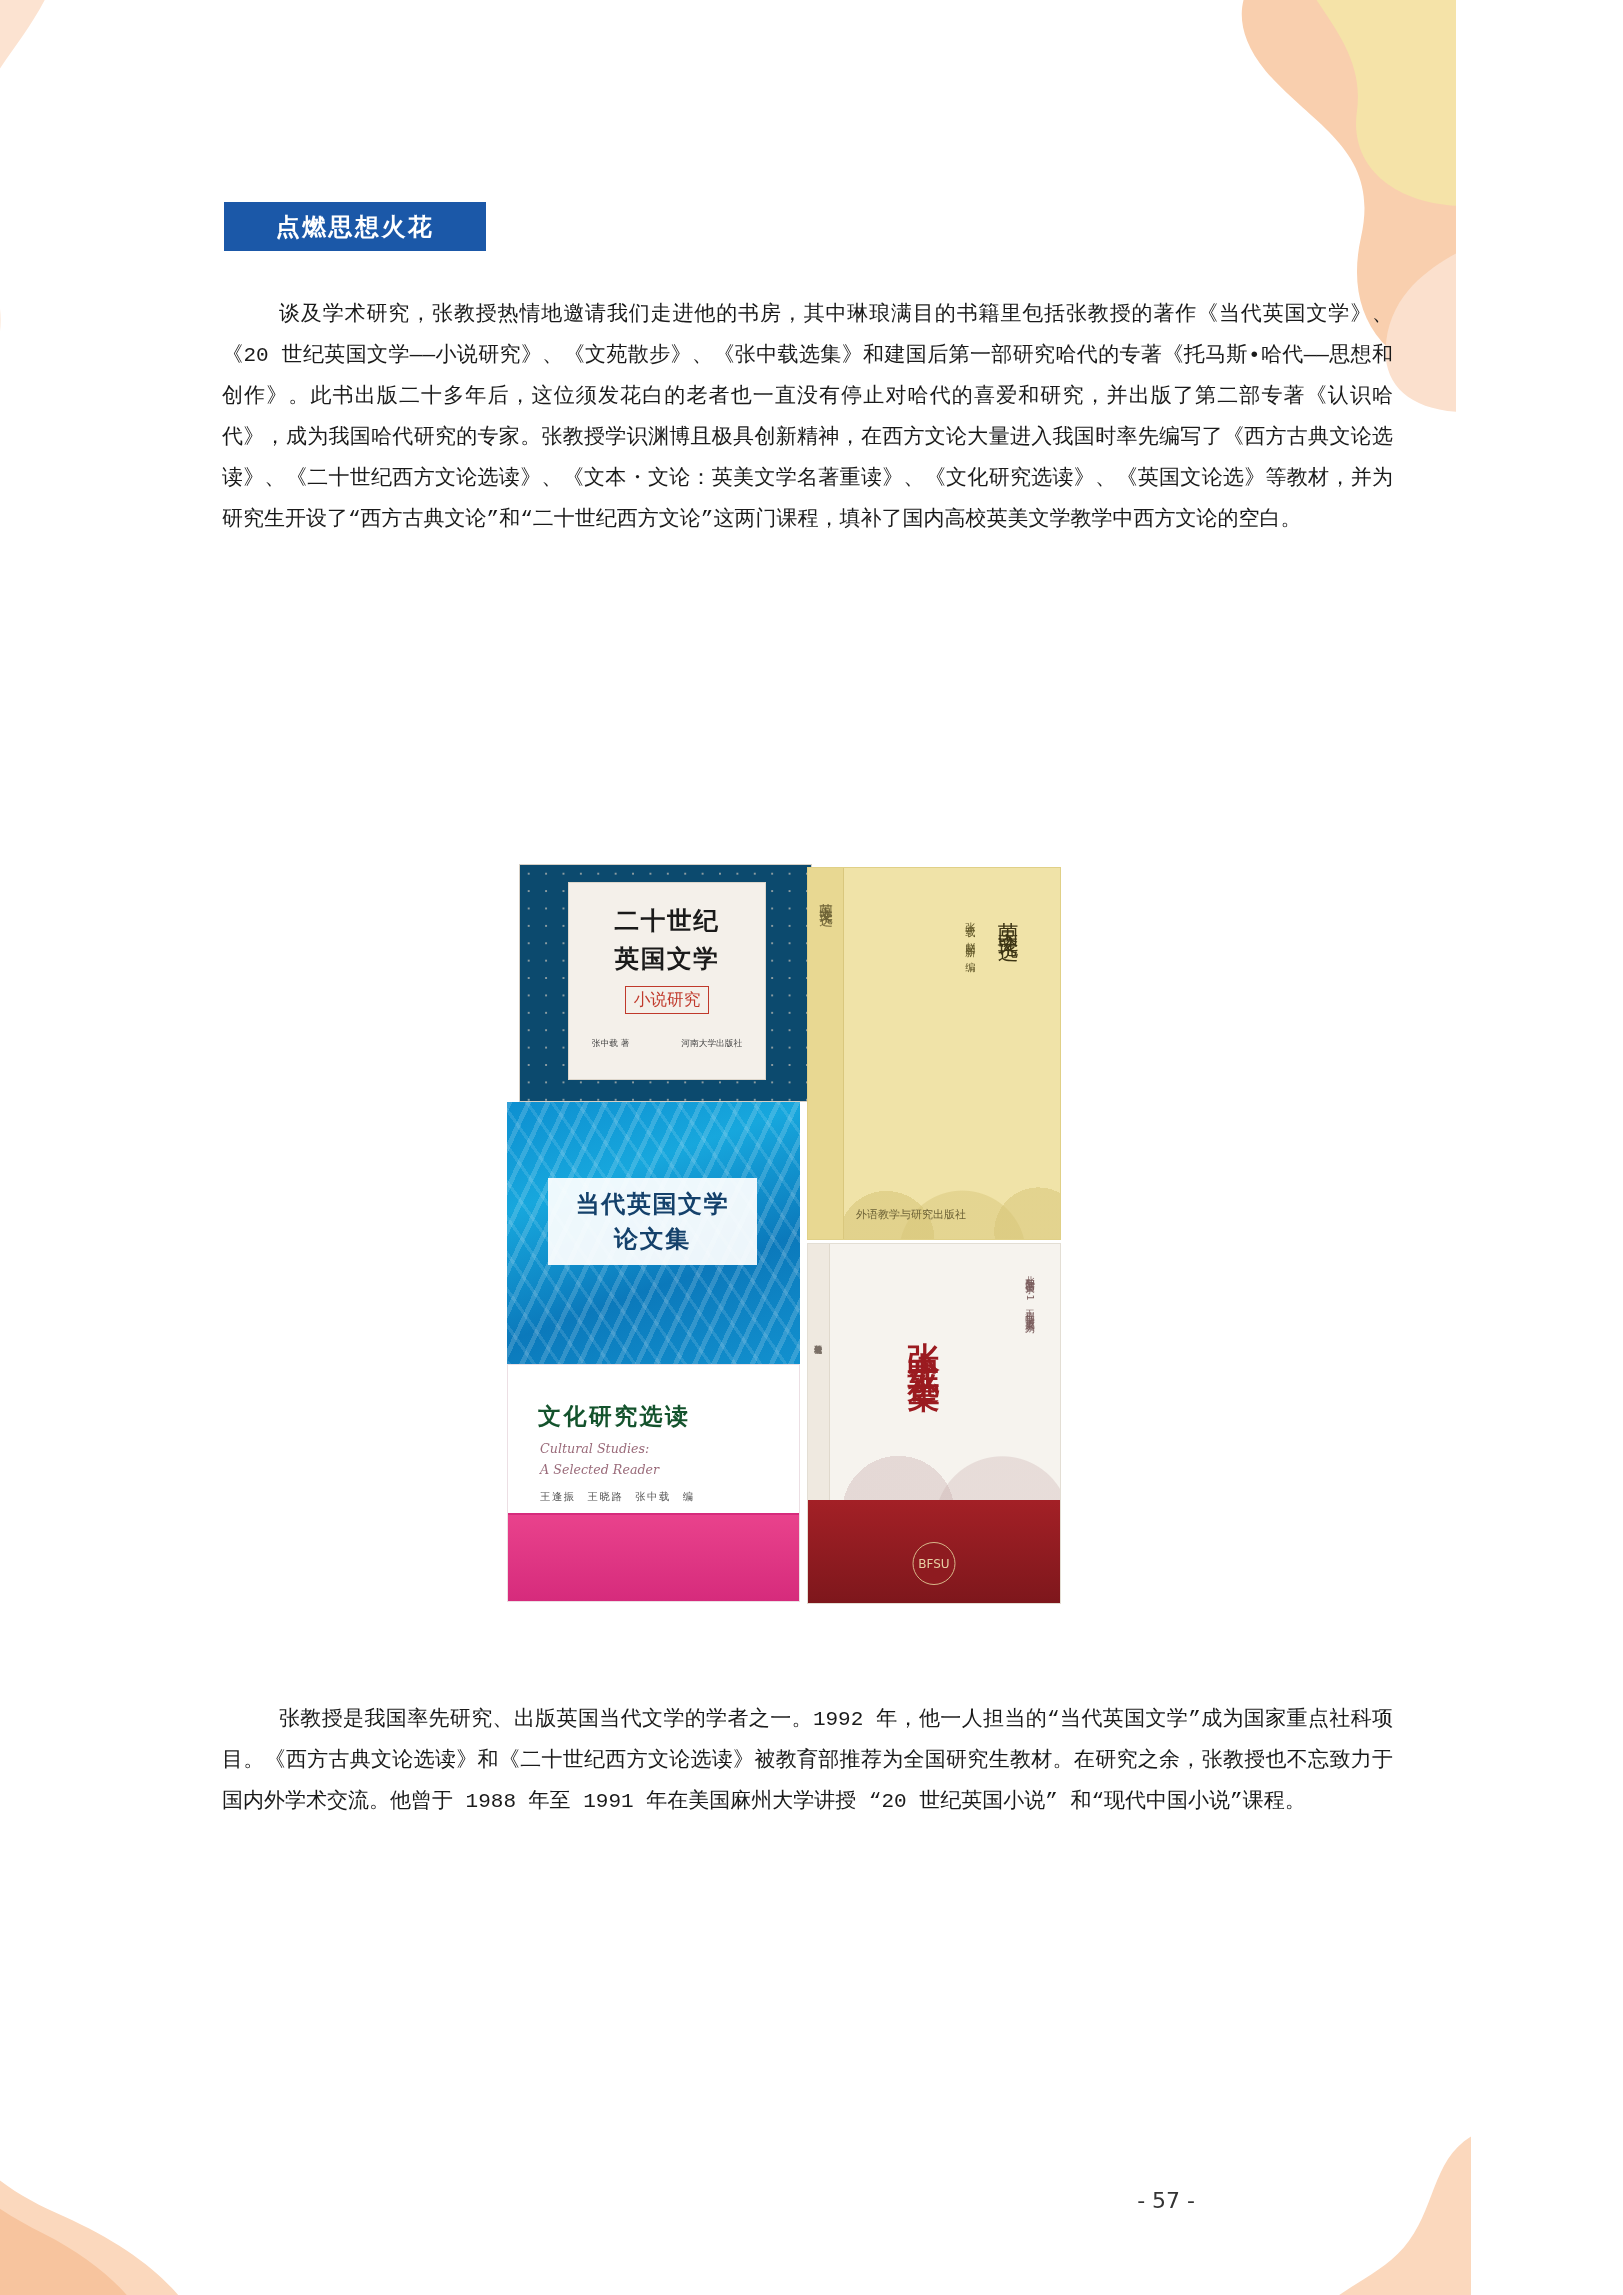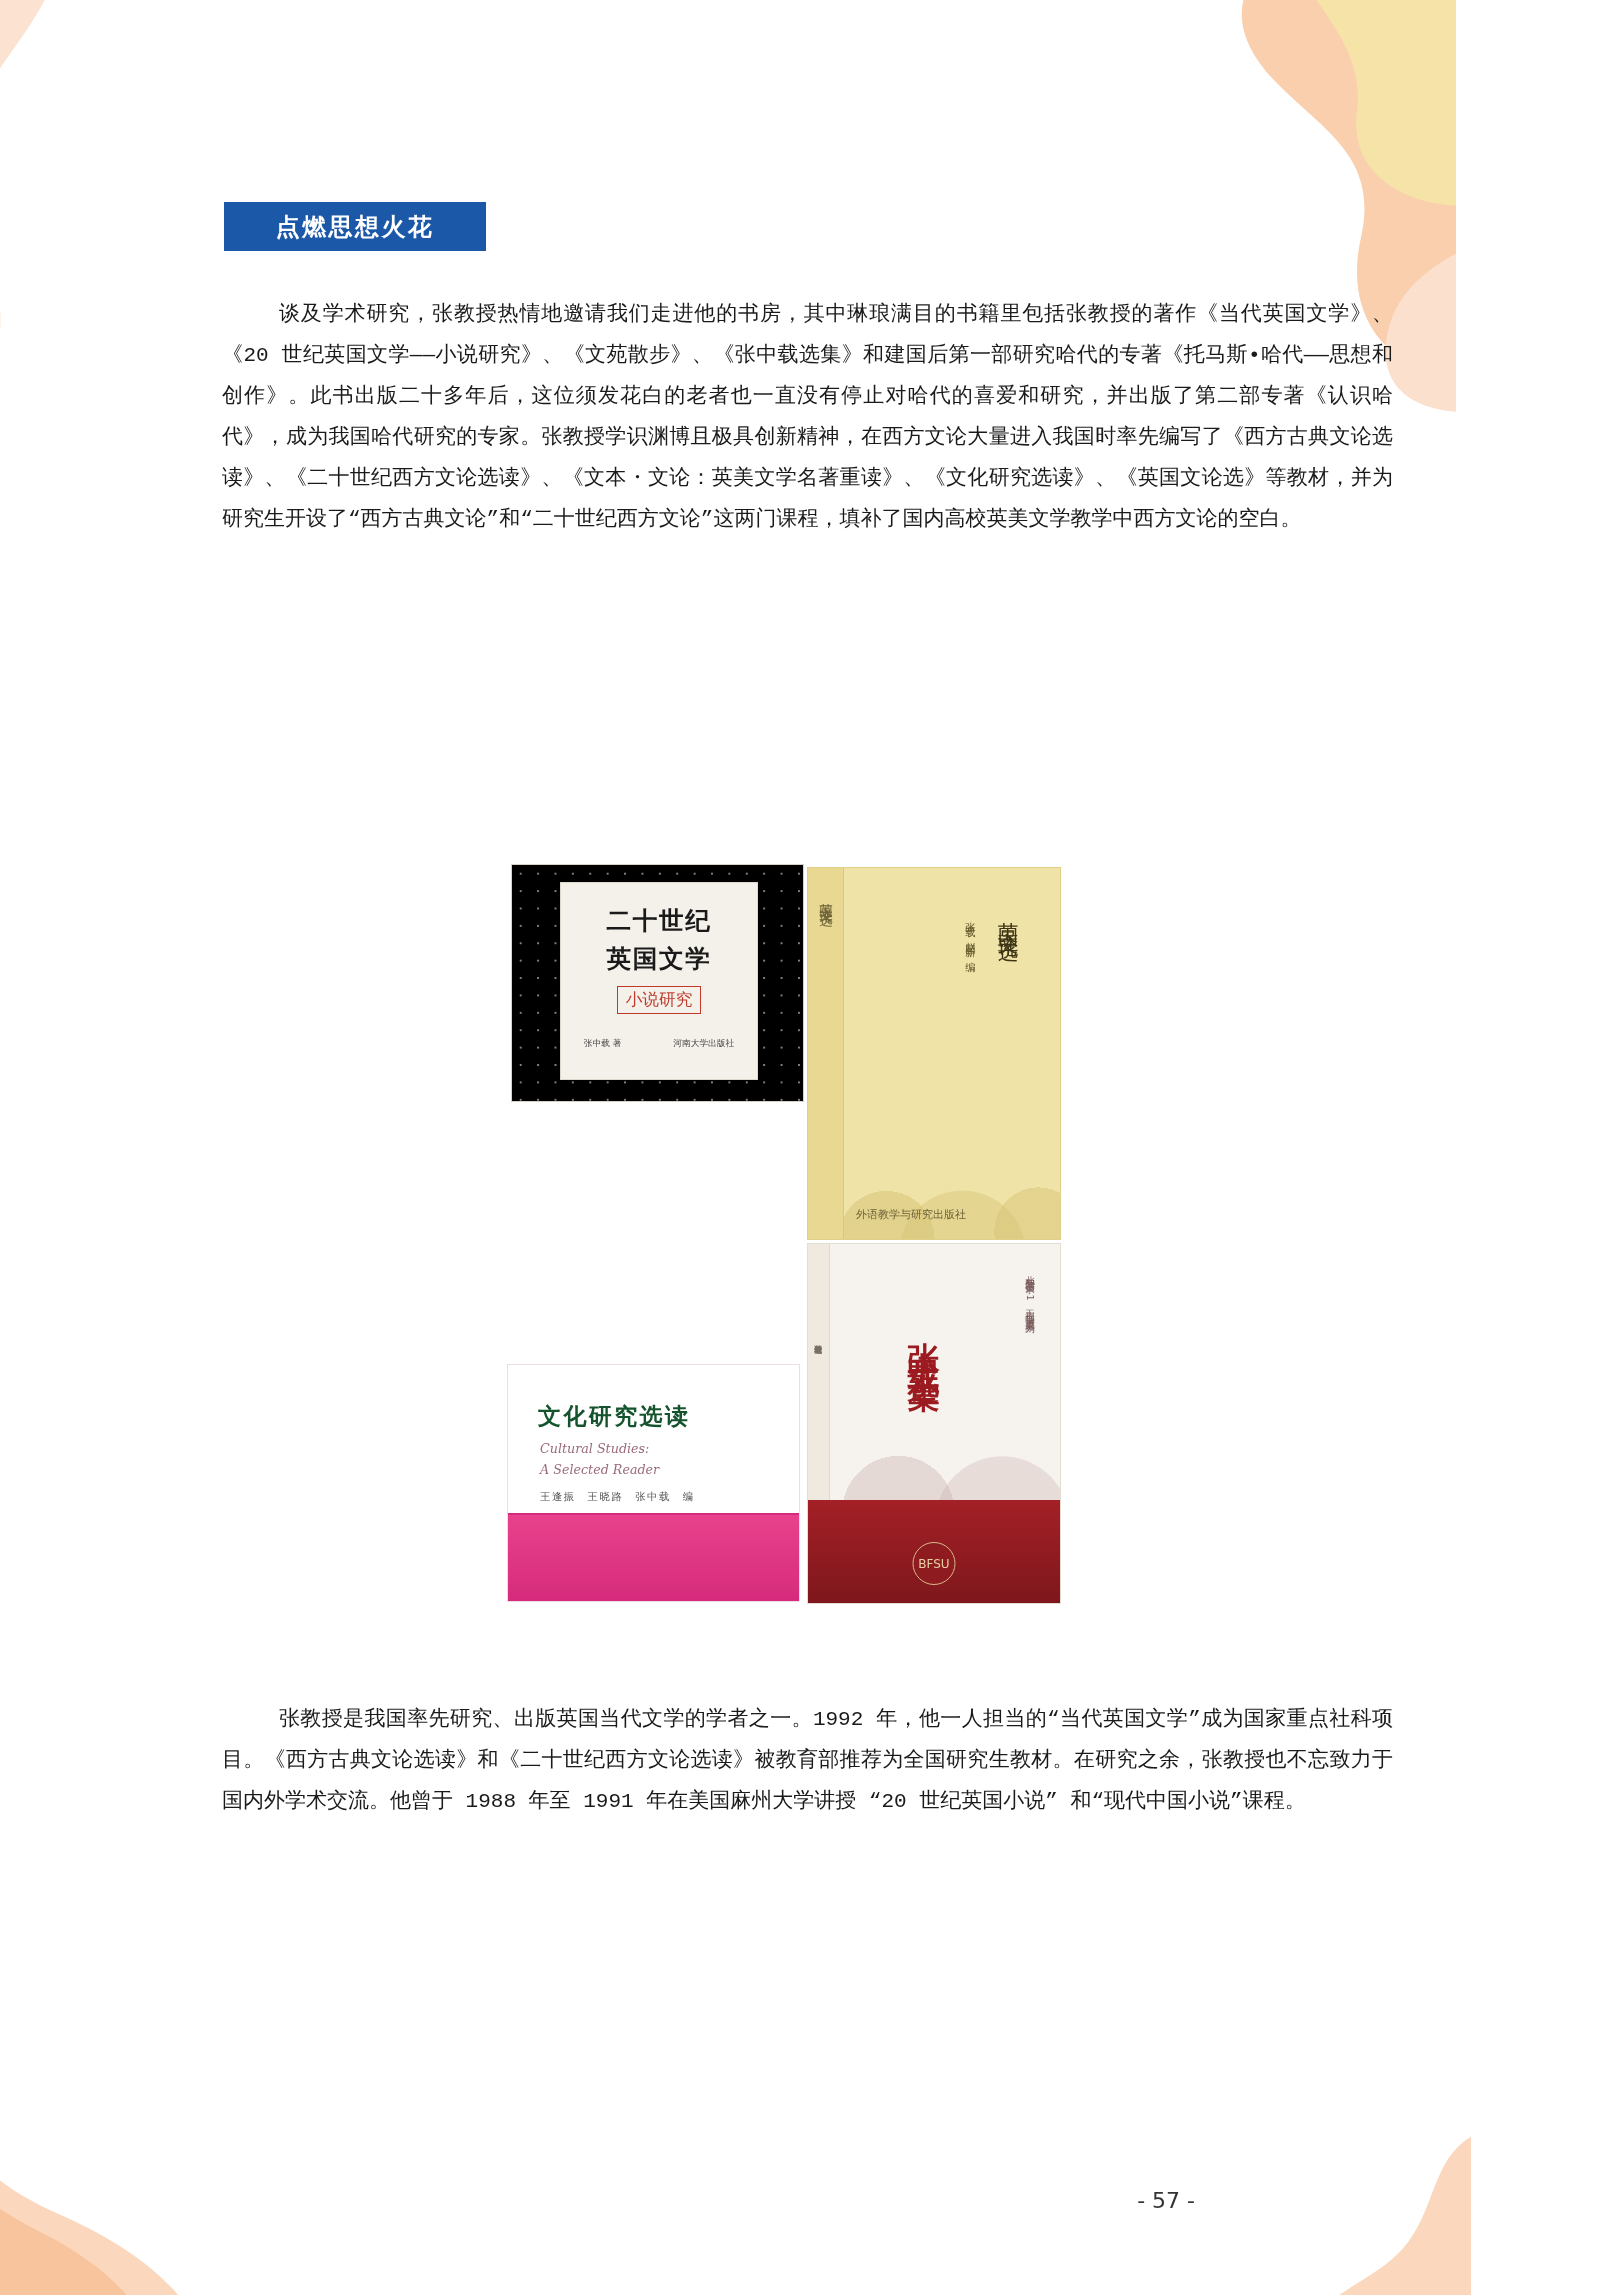--- a/index.html
+++ b/index.html
@@ -107,25 +107,25 @@
     height: 741px;
   }
   .cover {
     position: absolute;
     box-sizing: border-box;
     overflow: hidden;
   }
 
   
   .c1 {
-    left: 4px;
+    left: 12px;
     top: 0px;
     width: 293px;
     height: 238px;
-    background: #000000;
+    background: #0c4a6e;
     border: 0.8px solid #d7d0c6;
   }
   .c1-inner {
     position: absolute;
     left: 48px;
     top: 17.4px;
     width: 198px;
     height: 198px;
     background: #f4f0ea;
     border: 0.8px solid #ded7cc;
@@ -493,20 +493,27 @@
 
     <div class="cover c2">
       <div class="c2-orn"></div>
       <div class="c2-spine"></div>
       <div class="c2-spine-text">英国文论选</div>
       <div class="c2-title">英国文论选</div>
       <div class="c2-sub">张中载　赵国新　编</div>
       <div class="c2-bottom">外语教学与研究出版社</div>
     </div>
 
+    <div class="cover c3">
+      <div class="c3-water"></div>
+      <div class="c3-box">
+        <div class="c3-t1">当代英国文学</div>
+        <div class="c3-t2">论文集</div>
+      </div>
+    </div>
 
     <div class="cover c4">
       <div class="c4-pattern"></div>
       <div class="c4-spine"></div>
       <div class="c4-spine-text">外语教学与研究出版社</div>
       <div class="c4-series">北京外国语大学211工程三期学术成果系列</div>
       <div class="c4-title">张中载选集</div>
       <div class="c4-red"></div>
       <div class="c4-emblem">BFSU</div>
     </div>

